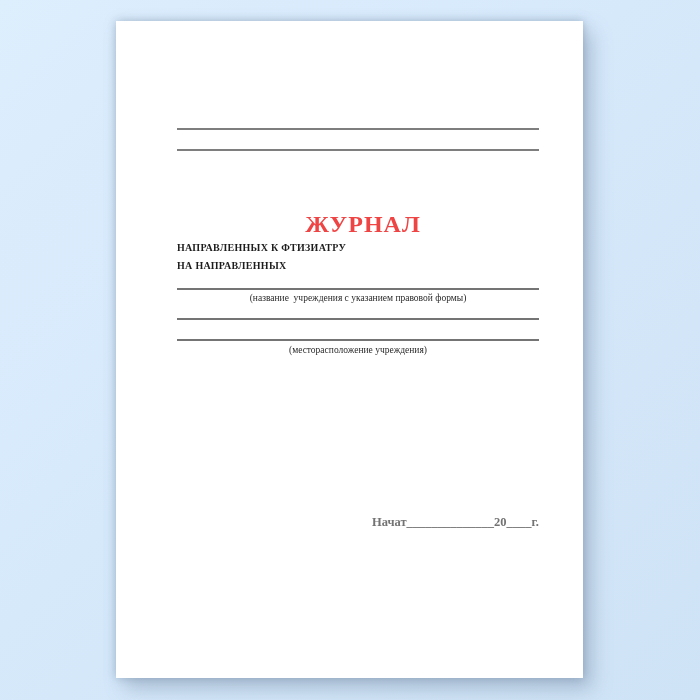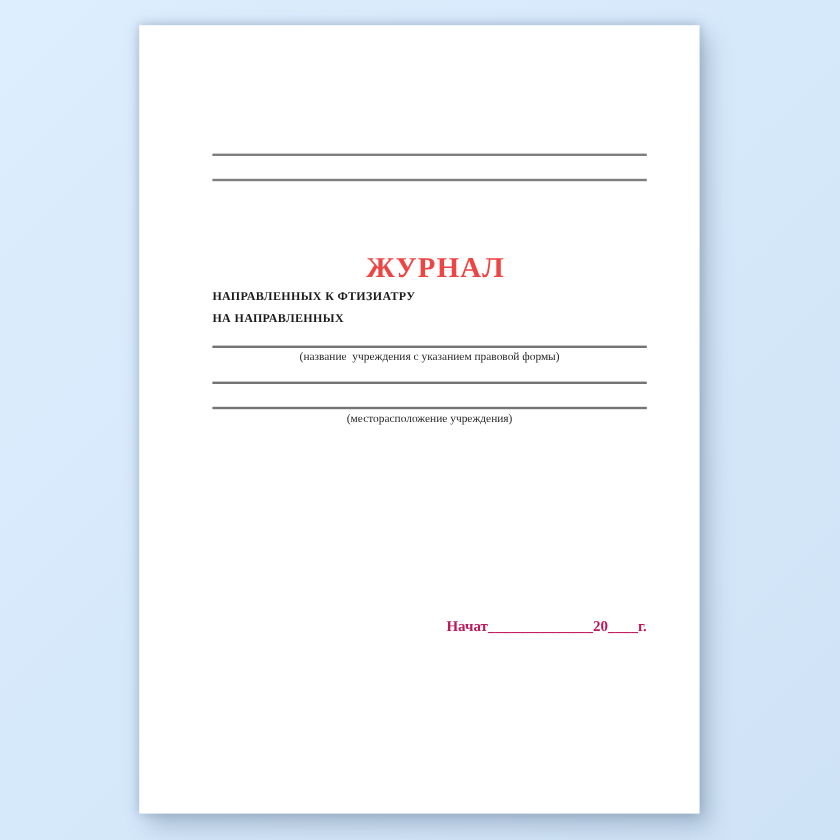--- a/index.html
+++ b/index.html
@@ -35,21 +35,21 @@
   }
   .caption {
     position: absolute; left: 61px; width: 362px;
     text-align: center; font-size: 9.5px; color: #2a2a2a;
     line-height: 12px; white-space: pre;
   }
   .caption-1 { top: 271px; }
   .caption-2 { top: 323px; }
   .dates {
     position: absolute; left: 256px; top: 492px;
-    font-size: 12.5px; font-weight: bold; color: #be185d;
+    font-size: 12.5px; font-weight: bold; color: #737373;
   }
   .date-row { height: 18px; line-height: 18px; white-space: pre; }
 </style>
 </head>
 <body>
 
 <div class="canvas">
   <div class="page">
 
     <div class="rule rule-1"></div>

